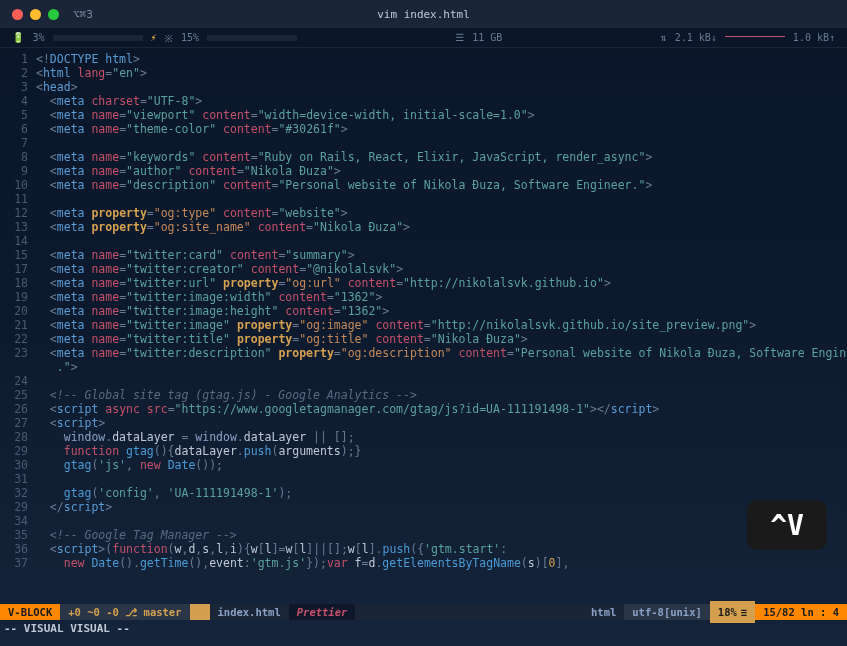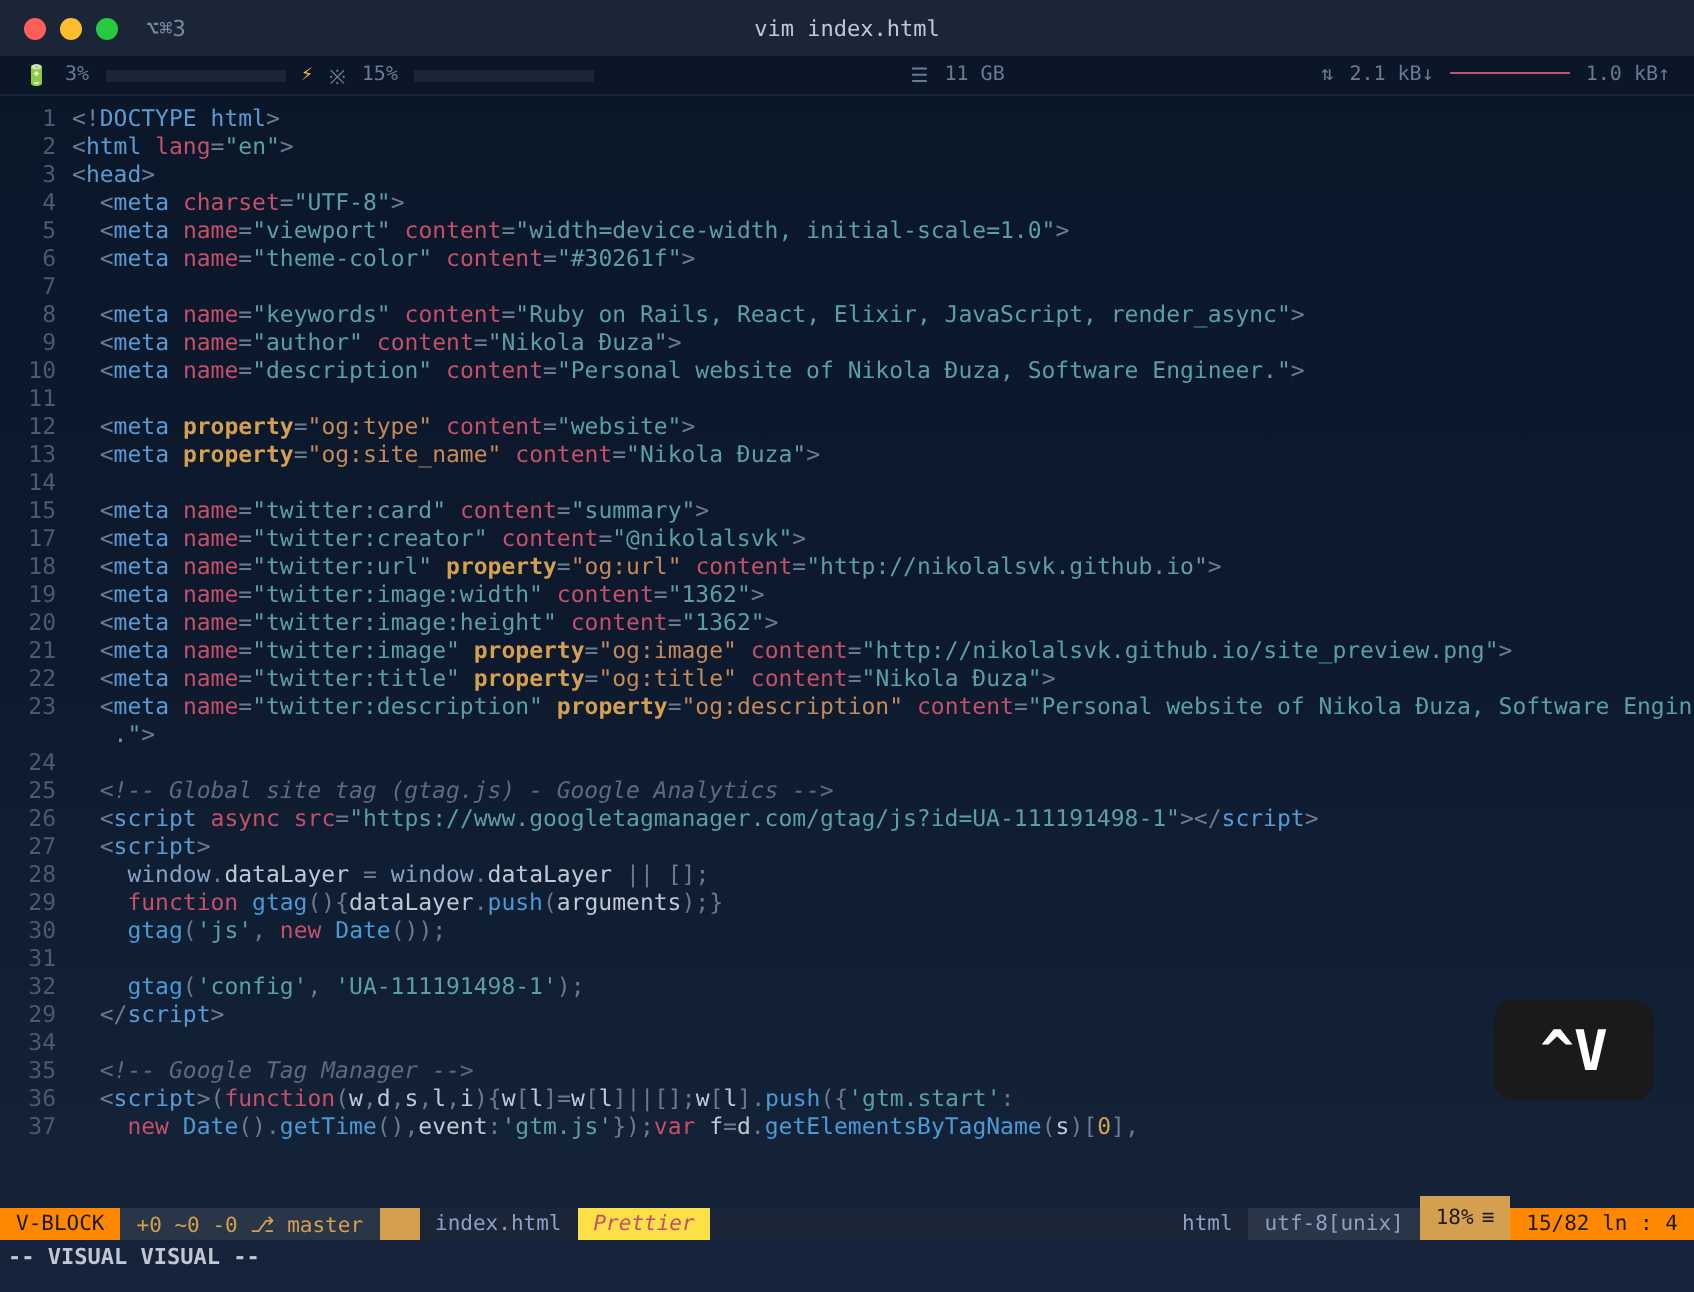--- a/index.html
+++ b/index.html
@@ -94,28 +94,28 @@
 .fn { color: #4a9ad4; }
 .num { color: #d4a050; }
 .id { color: #c0c8d6; }
 .var { color: #8aa0c4; }
 
 .statusline {
   height: 16px;
   background: #d4a050;
   color: #1a1a1a;
   display: flex;
-  align-items: flex-end;
+  align-items: center;
   font-size: 10.5px;
-  font-weight: normal;
+  font-weight: bold;
 }
 .sl-mode { background: #ff8800; padding: 0 8px; height: 100%; display: flex; align-items: center; }
 .sl-git { background: #2a3648; color: #d4a050; padding: 0 8px; height: 100%; display: flex; align-items: center; gap: 4px; }
 .sl-file { background: #1a2638; color: #8aa0c4; padding: 0 8px; height: 100%; display: flex; align-items: center; margin-left: 20px; }
-.sl-formatter { background: #fde047; color: #c4506a; padding: 0 8px; height: 100%; display: flex; align-items: center; font-style: italic; }
+.sl-formatter { background: #0f172a; color: #c4506a; padding: 0 8px; height: 100%; display: flex; align-items: center; font-style: italic; }
 .sl-spacer { flex: 1; background: #1a2638; height: 100%; }
 .sl-ft { background: #1a2638; color: #8aa0c4; padding: 0 8px; height: 100%; display: flex; align-items: center; }
 .sl-enc { background: #2a3648; color: #8aa0c4; padding: 0 8px; height: 100%; display: flex; align-items: center; }
 .sl-pct { background: #d4a050; color: #1a1a1a; padding: 11px 8px; height: 100%; display: flex; align-items: center; gap: 4px; }
 .sl-pos { background: #ff8800; color: #1a1a1a; padding: 0 8px; height: 100%; display: flex; align-items: center; }
 
 .modeline {
   height: 16px;
   color: #c0c8d6;
   font-size: 11px;

